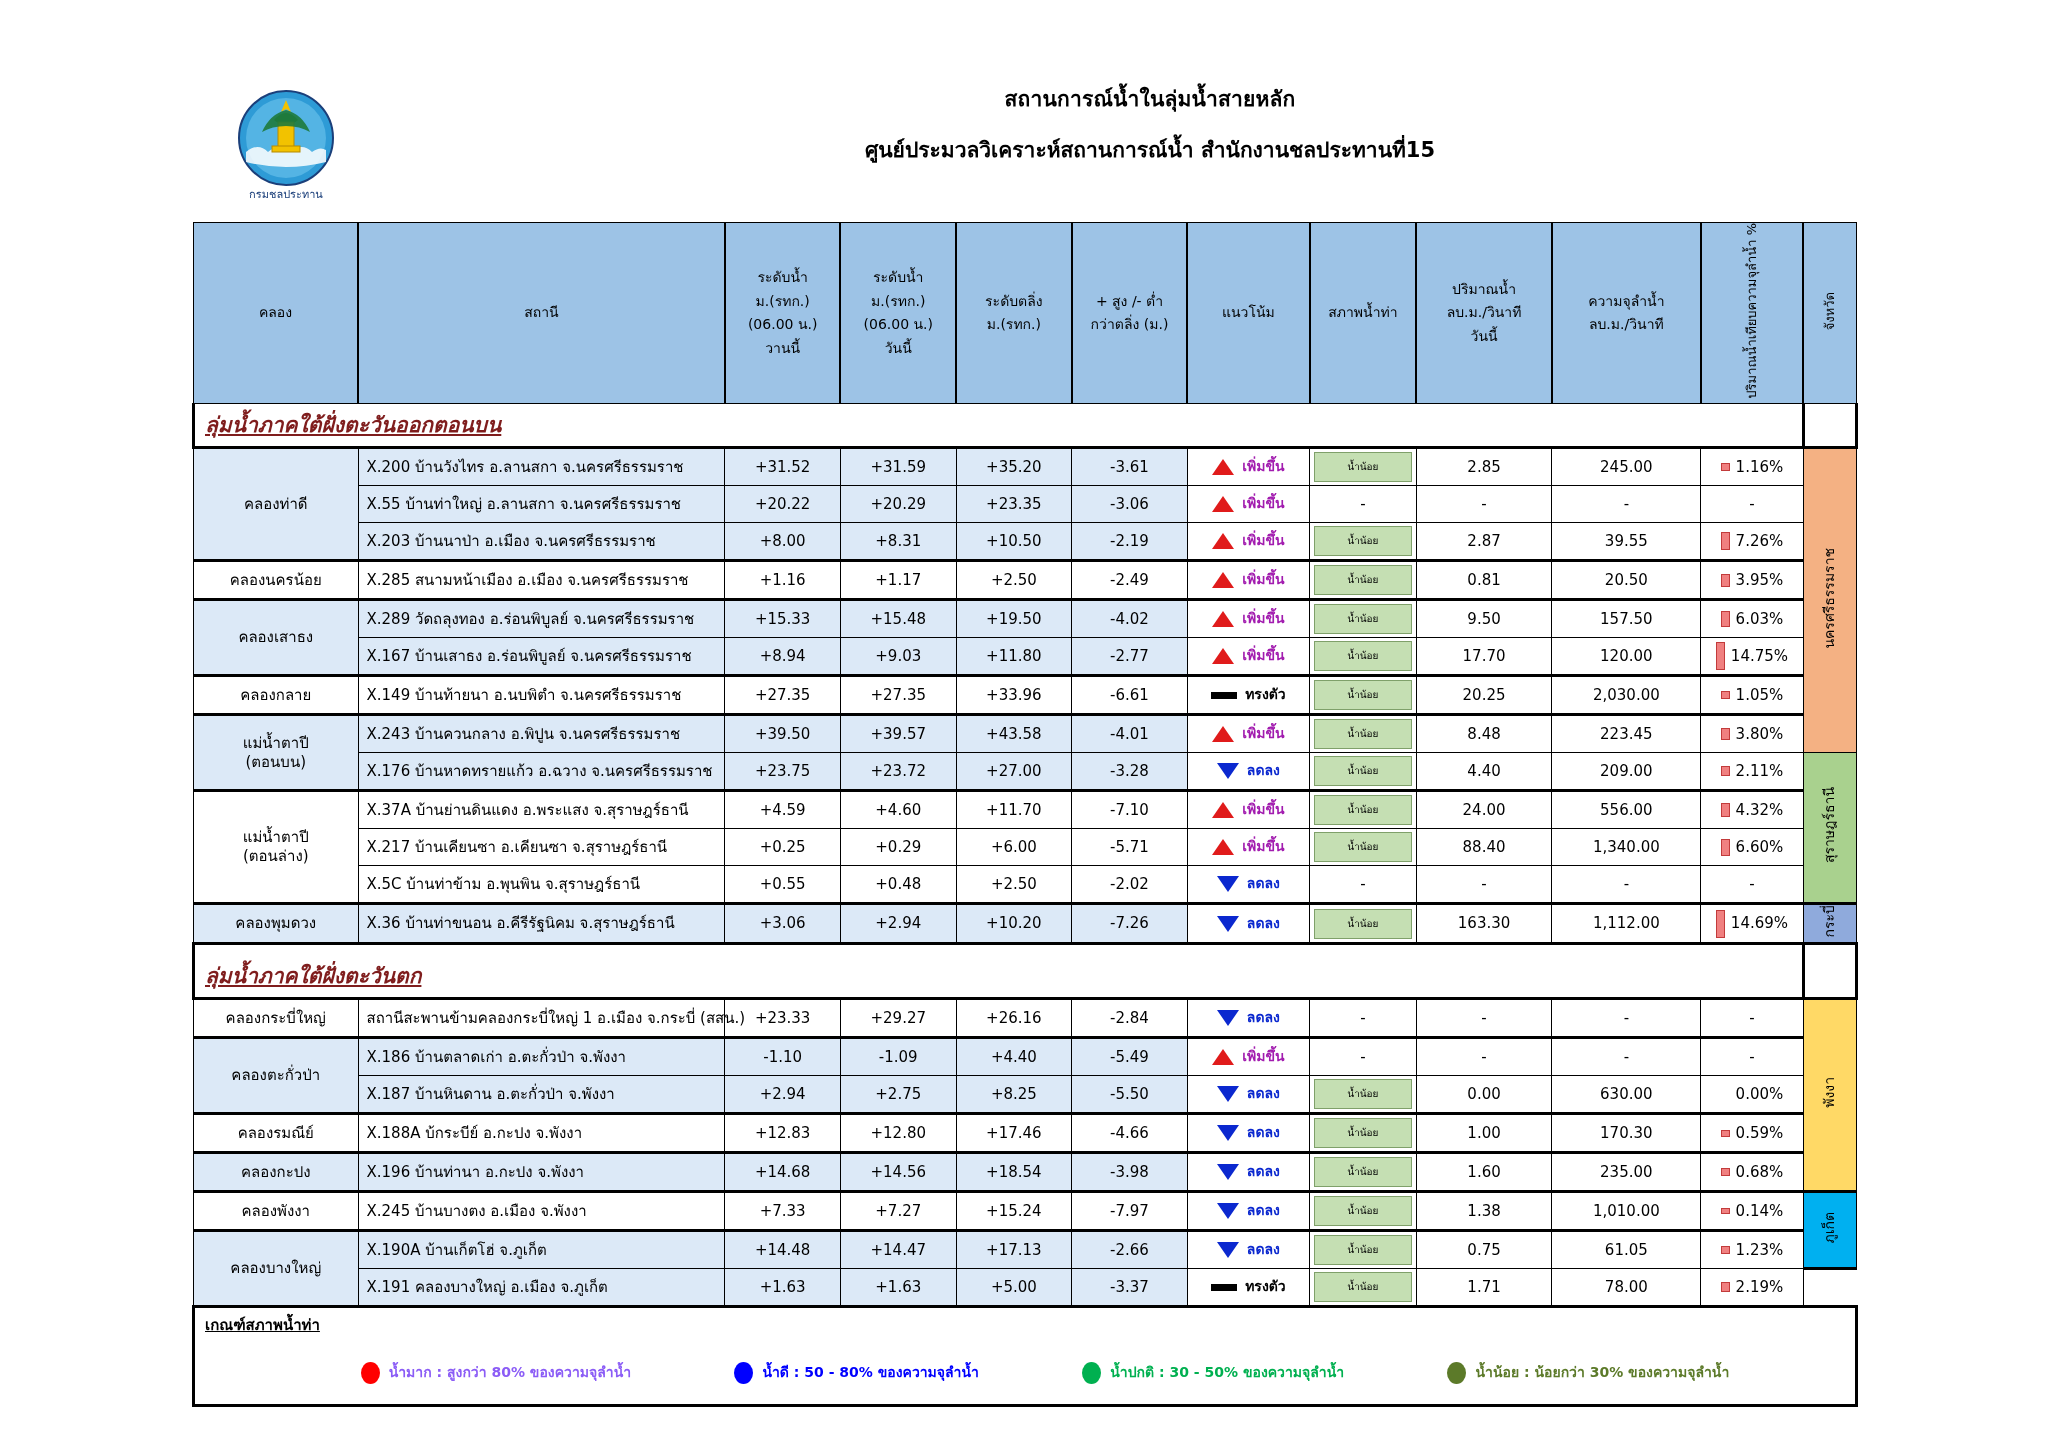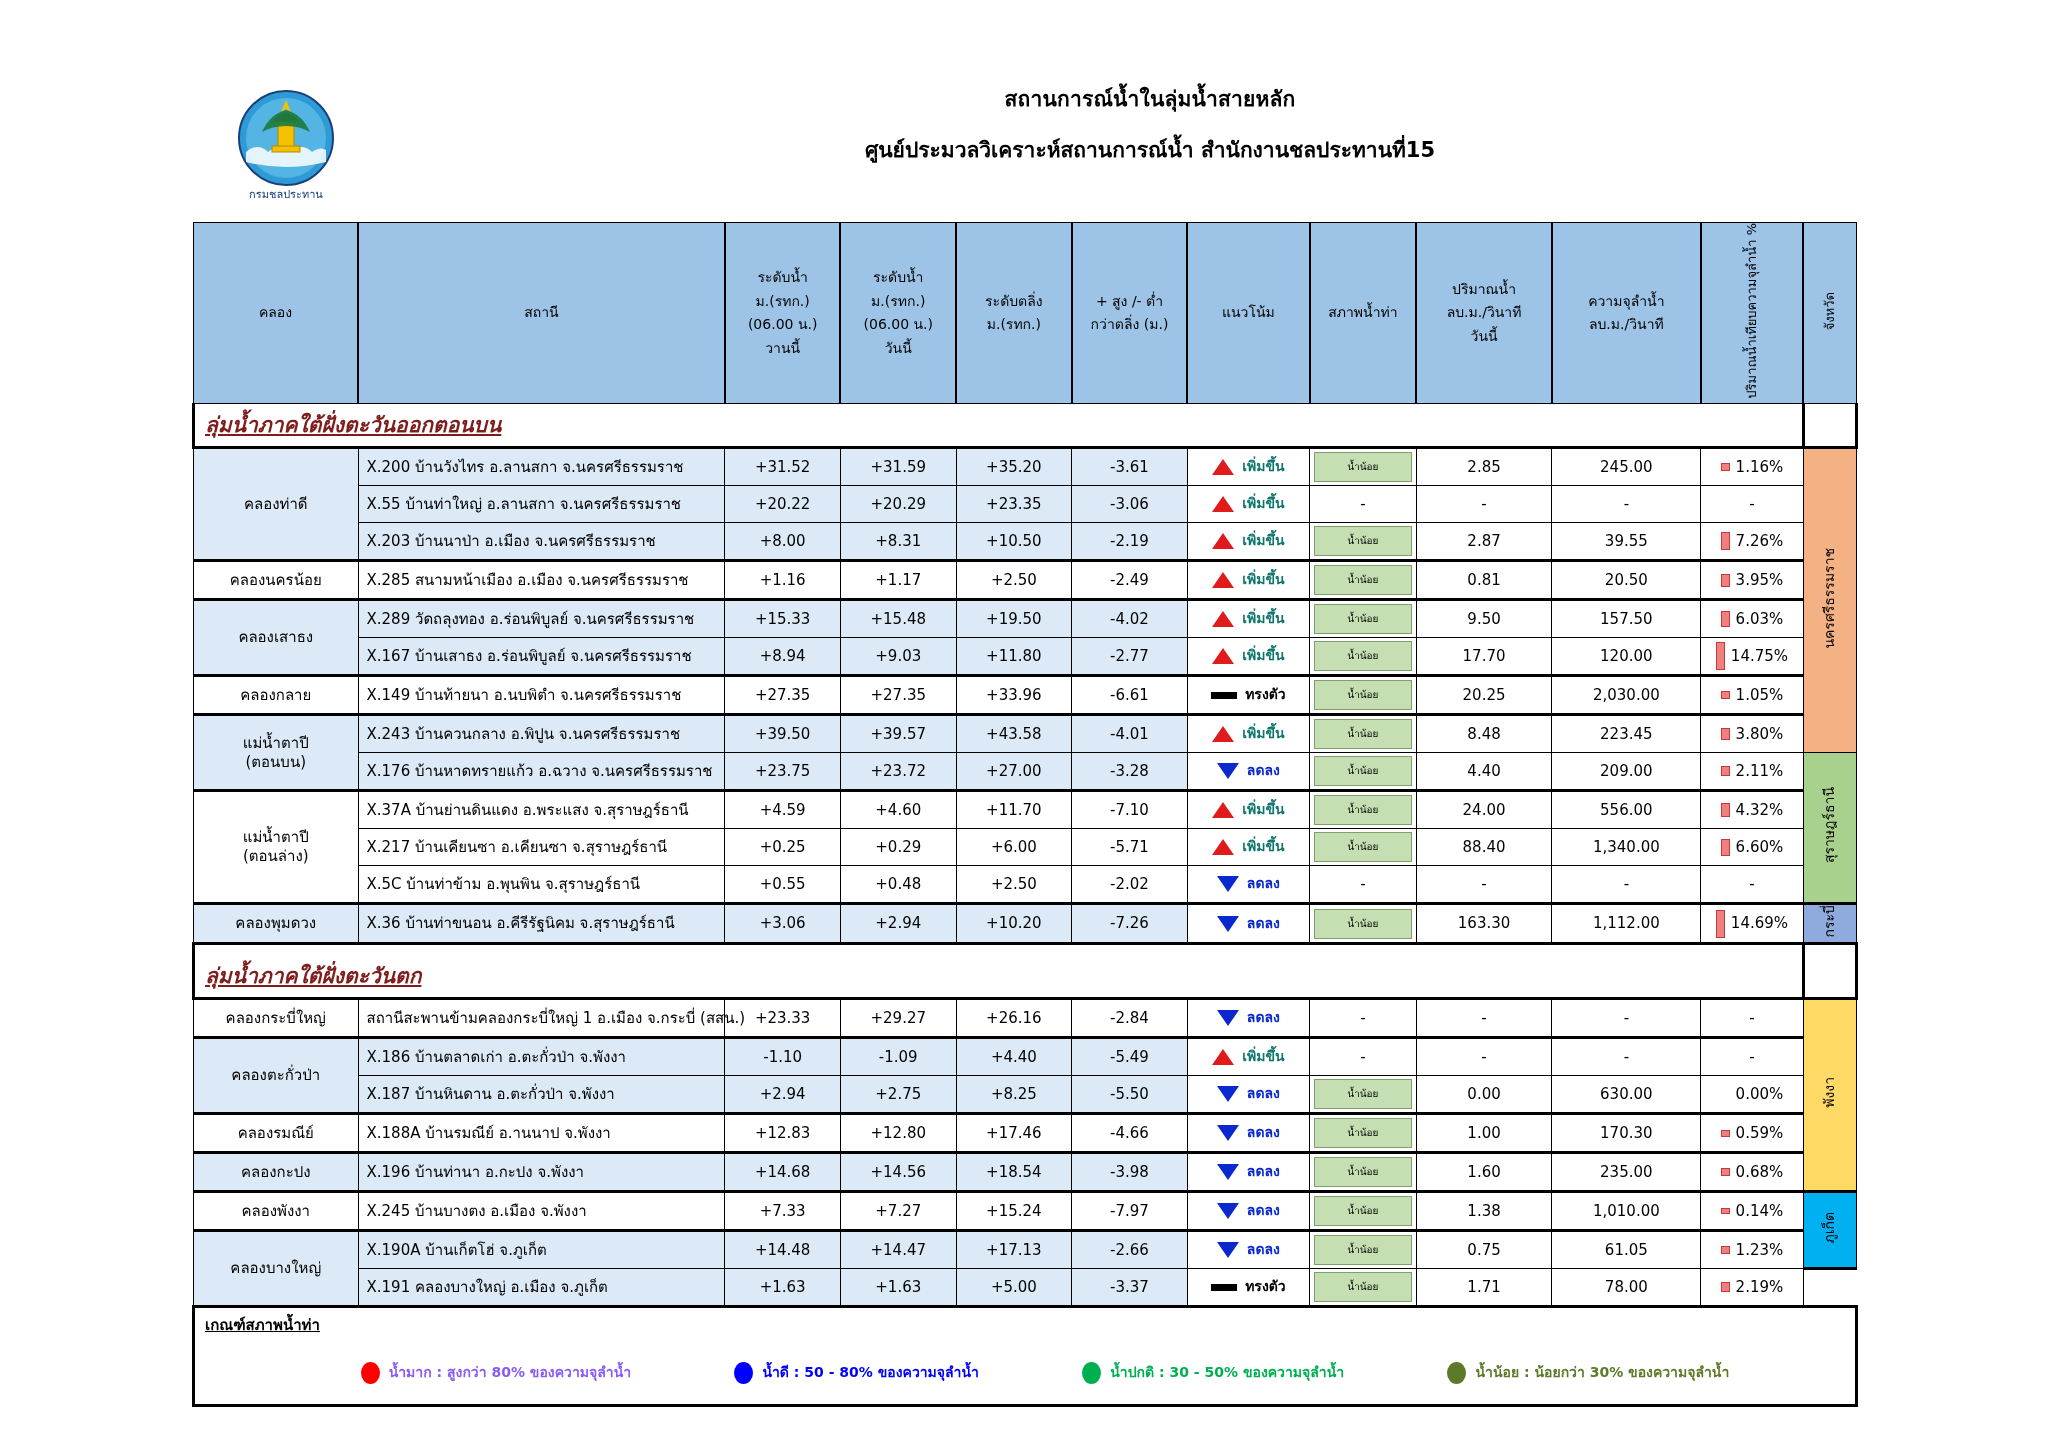--- a/index.html
+++ b/index.html
@@ -153,21 +153,21 @@
   .tri-down {
     width: 0; height: 0;
     border-left: 11px solid transparent;
     border-right: 11px solid transparent;
     border-top: 16px solid #0b28cf;
   }
   .bar-flat {
     width: 26px; height: 7px; background: #000000;
   }
   .trend-label { font-size: 14px; font-weight: bold; }
-  .trend-up .trend-label { color: #0f766e; }
+  .trend-up .trend-label { color: #a21caf; }
   .trend-down .trend-label { color: #0b28cf; }
   .trend-flat .trend-label { color: #000000; }
 
   
   .status-pill {
     display: block;
     background: #c5dfb3;
     border: 1px solid #7fa06a;
     font-size: 10px;
     line-height: 28px;
@@ -706,21 +706,21 @@
             <td class="num">630.00</td>
             <td class="num pct-cell ">
               <div class="pct-wrap">
                 <span class="pct-bar" style="height: 4px; visibility: hidden;"></span>
                 <span class="pct-text">0.00%</span>
               </div>
             </td>
           </tr>
           <tr class="drow gtop gbot">
             <td class="c-khlong bl shadeB" rowspan="1">คลองรมณีย์</td>
-            <td class="c-station shadeB">X.188A บ้านรมณีย์ อ.านนาป จ.พังงา</td>
+            <td class="c-station shadeB">X.188A บ้กระบีย์ อ.กะปง จ.พังงา</td>
             <td class="num shadeB">+12.83</td>
             <td class="num shadeB">+12.80</td>
             <td class="num shadeB">+17.46</td>
             <td class="num shadeB">-4.66</td>
             <td class="num">
               <div class="trend trend-down">
                 <span class="tri-down"></span>
                 <span class="trend-label">ลดลง</span>
               </div>
             </td>

